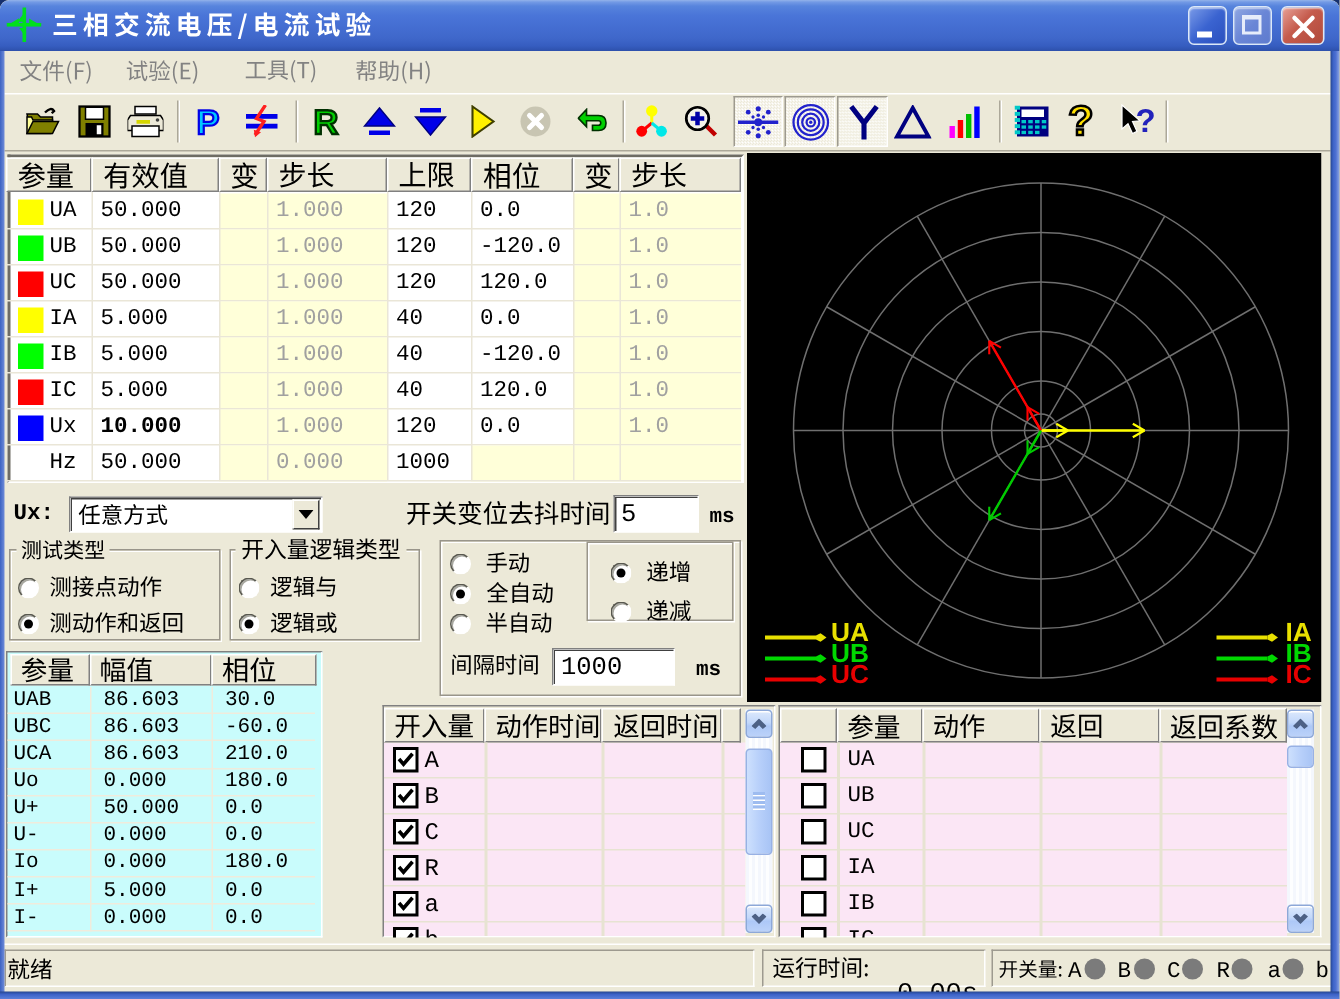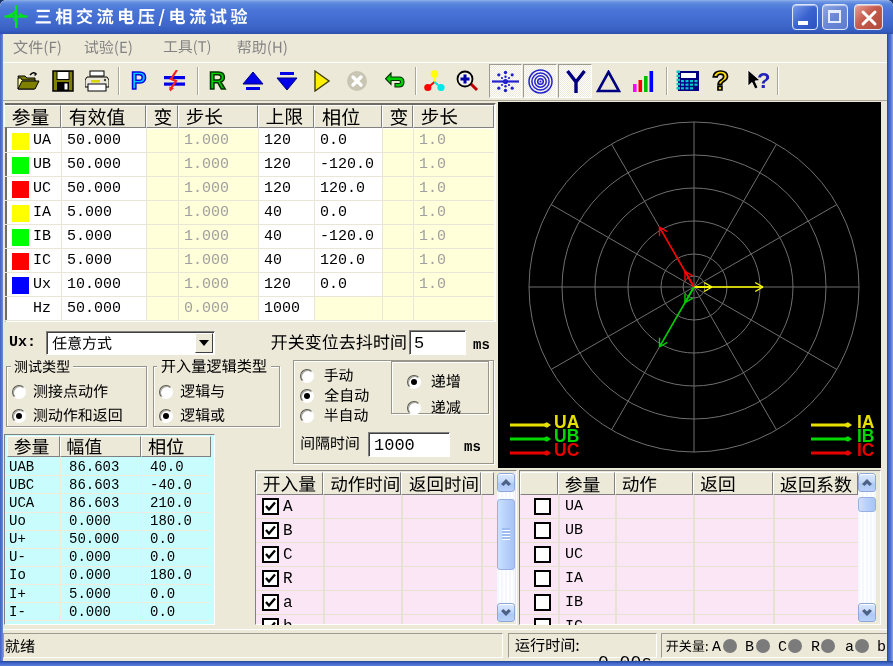--- a/index.html
+++ b/index.html
@@ -282,21 +282,21 @@
 <div style="position:absolute;left:264px;top:252.5px;white-space:pre;font-family:'Liberation Mono',monospace;font-size:15px;line-height:16px;">40</div>
 <div style="position:absolute;left:320px;top:252.5px;white-space:pre;font-family:'Liberation Mono',monospace;font-size:15px;line-height:16px;">120.0</div>
 <div style="position:absolute;left:419px;top:252.5px;white-space:pre;font-family:'Liberation Mono',monospace;font-size:15px;line-height:16px;color:#A0A0A0;">1.0</div>
 <div style="position:absolute;left:146px;top:272.5px;width:32px;height:24.0px;background:#FFFFD9"></div>
 <div style="position:absolute;left:178px;top:272.5px;width:80px;height:24.0px;background:#FFFFD9"></div>
 <div style="position:absolute;left:382px;top:272.5px;width:31px;height:24.0px;background:#FFFFD9"></div>
 <div style="position:absolute;left:413px;top:272.5px;width:81px;height:24.0px;background:#FFFFD9"></div>
 <div style="position:absolute;left:4px;top:295.5px;width:490px;height:1px;background:#EAE6D7"></div>
 <div style="position:absolute;left:12px;top:276.5px;width:17px;height:17px;background:#0000FF"></div>
 <div style="position:absolute;left:33px;top:276.5px;white-space:pre;font-family:'Liberation Mono',monospace;font-size:15px;line-height:16px;">Ux</div>
-<div style="position:absolute;left:67px;top:276.5px;white-space:pre;font-family:'Liberation Mono',monospace;font-size:15px;line-height:16px;">10.000</div>
+<div style="position:absolute;left:67px;top:276.5px;white-space:pre;font-family:'Liberation Mono',monospace;font-size:15px;line-height:16px;font-weight:bold;">10.000</div>
 <div style="position:absolute;left:184px;top:276.5px;white-space:pre;font-family:'Liberation Mono',monospace;font-size:15px;line-height:16px;color:#A0A0A0;">1.000</div>
 <div style="position:absolute;left:264px;top:276.5px;white-space:pre;font-family:'Liberation Mono',monospace;font-size:15px;line-height:16px;">120</div>
 <div style="position:absolute;left:320px;top:276.5px;white-space:pre;font-family:'Liberation Mono',monospace;font-size:15px;line-height:16px;">0.0</div>
 <div style="position:absolute;left:419px;top:276.5px;white-space:pre;font-family:'Liberation Mono',monospace;font-size:15px;line-height:16px;color:#A0A0A0;">1.0</div>
 <div style="position:absolute;left:146px;top:296.5px;width:32px;height:24.0px;background:#FFFFD9"></div>
 <div style="position:absolute;left:178px;top:296.5px;width:80px;height:24.0px;background:#FFFFD9"></div>
 <div style="position:absolute;left:382px;top:296.5px;width:31px;height:24.0px;background:#FFFFD9"></div>
 <div style="position:absolute;left:413px;top:296.5px;width:81px;height:24.0px;background:#FFFFD9"></div>
 <div style="position:absolute;left:314px;top:296.5px;width:68px;height:24.0px;background:#FFFFD9"></div>
 <div style="position:absolute;left:4px;top:319.5px;width:490px;height:1px;background:#EAE6D7"></div>
@@ -449,25 +449,25 @@
 <div style="position:absolute;left:60px;top:436px;width:81px;height:21px;background:#ECE9D8;border:1px solid;border-color:#fff #808080 #808080 #fff"></div>
 <svg style="position:absolute;left:66.5px;top:437.7px;overflow:visible;" width="35" height="18" viewBox="0.69 -15.12 35.06 17.56">
       <path d="M7.8 -14.2V-13H17.1V-14.2ZM9.9 -10.7H15V-8.6H9.9ZM8.7 -11.8V-7.6H16.2V-11.8ZM1.2 -11.7V-2.3H2.2V-10.5H3.5V1.4H4.7V-10.5H6.1V-3.8C6.1 -3.7 6.1 -3.6 6 -3.6C5.8 -3.6 5.5 -3.6 5 -3.6C5.2 -3.3 5.4 -2.8 5.4 -2.4C6 -2.4 6.4 -2.5 6.8 -2.7C7.1 -2.9 7.1 -3.3 7.1 -3.8V-11.7H4.7V-15.1H3.5V-11.7ZM9.1 -2.1H11.7V-0.3H9.1ZM15.6 -2.1V-0.3H12.8V-2.1ZM9.1 -3.2V-5.1H11.7V-3.2ZM15.6 -3.2H12.8V-5.1H15.6ZM7.9 -6.2V1.4H9.1V0.8H15.6V1.4H16.9V-6.2Z M28.8 -15.1C28.7 -14.6 28.6 -13.9 28.5 -13.3H23.9V-12.1H28.3C28.2 -11.5 28.1 -10.9 28 -10.4H24.9V-0.3H23.1V0.9H35.2V-0.3H33.6V-10.4H29.2C29.4 -10.9 29.5 -11.5 29.6 -12.1H34.7V-13.3H29.9L30.2 -15ZM26.1 -0.3V-1.7H32.4V-0.3ZM26.1 -6.8H32.4V-5.3H26.1ZM26.1 -7.8V-9.3H32.4V-7.8ZM26.1 -4.3H32.4V-2.7H26.1ZM22.8 -15.1C21.8 -12.4 20.2 -9.7 18.6 -7.9C18.8 -7.6 19.2 -6.9 19.3 -6.6C19.9 -7.2 20.4 -7.8 20.9 -8.5V1.4H22.1V-10.6C22.8 -11.9 23.5 -13.3 24 -14.7Z" fill="#000"></path>
     </svg>
 <div style="position:absolute;left:141px;top:436px;width:70px;height:21px;background:#ECE9D8;border:1px solid;border-color:#fff #808080 #808080 #fff"></div>
 <svg style="position:absolute;left:147.5px;top:437.7px;overflow:visible;" width="36" height="18" viewBox="0.02 -15.25 35.67 17.67">
       <path d="M9.8 -8.5H15.3V-5.4H9.8ZM9.8 -9.8V-12.8H15.3V-9.8ZM9.8 -4.2H15.3V-1H9.8ZM8.5 -14.1V1.3H9.8V0.2H15.3V1.3H16.7V-14.1ZM3.9 -15.1V-11.3H0.9V-10H3.7C3.1 -7.5 1.8 -4.6 0.5 -3.1C0.7 -2.8 1.1 -2.3 1.2 -1.9C2.2 -3.2 3.1 -5.2 3.9 -7.2V1.4H5.2V-6.8C5.8 -5.9 6.7 -4.8 7 -4.2L7.8 -5.3C7.4 -5.8 5.8 -7.7 5.2 -8.4V-10H7.7V-11.3H5.2V-15.1Z M24.6 -11.8V-10.5H34.5V-11.8ZM25.8 -9.2C26.4 -6.7 26.9 -3.3 27.1 -1.4L28.4 -1.8C28.2 -3.7 27.6 -6.9 27.1 -9.4ZM28.3 -14.9C28.6 -14 29 -12.8 29.1 -12L30.5 -12.4C30.3 -13.2 29.9 -14.3 29.5 -15.2ZM23.9 -0.6V0.7H35.2V-0.6H31.5C32.1 -3 32.9 -6.6 33.4 -9.3L31.9 -9.6C31.6 -6.9 30.9 -3 30.2 -0.6ZM23.1 -15C22.1 -12.3 20.4 -9.6 18.7 -7.9C18.9 -7.6 19.3 -6.9 19.5 -6.5C20.1 -7.2 20.7 -7.9 21.2 -8.7V1.4H22.6V-10.8C23.3 -12 23.9 -13.4 24.4 -14.7Z" fill="#000"></path>
     </svg>
 <div style="position:absolute;left:9px;top:459.5px;white-space:pre;font-family:'Liberation Mono',monospace;font-size:14px;line-height:15px;">UAB</div>
 <div style="position:absolute;left:69px;top:459.5px;white-space:pre;font-family:'Liberation Mono',monospace;font-size:14px;line-height:15px;">86.603</div>
-<div style="position:absolute;left:150px;top:459.5px;white-space:pre;font-family:'Liberation Mono',monospace;font-size:14px;line-height:15px;">40.0</div>
+<div style="position:absolute;left:150px;top:459.5px;white-space:pre;font-family:'Liberation Mono',monospace;font-size:14px;line-height:15px;">30.0</div>
 <div style="position:absolute;left:5px;top:475.1px;width:205px;height:1px;background:#F0EBDC"></div>
 <div style="position:absolute;left:9px;top:477.65px;white-space:pre;font-family:'Liberation Mono',monospace;font-size:14px;line-height:15px;">UBC</div>
 <div style="position:absolute;left:69px;top:477.65px;white-space:pre;font-family:'Liberation Mono',monospace;font-size:14px;line-height:15px;">86.603</div>
-<div style="position:absolute;left:150px;top:477.65px;white-space:pre;font-family:'Liberation Mono',monospace;font-size:14px;line-height:15px;">-40.0</div>
+<div style="position:absolute;left:150px;top:477.65px;white-space:pre;font-family:'Liberation Mono',monospace;font-size:14px;line-height:15px;">-60.0</div>
 <div style="position:absolute;left:5px;top:493.3px;width:205px;height:1px;background:#F0EBDC"></div>
 <div style="position:absolute;left:9px;top:495.8px;white-space:pre;font-family:'Liberation Mono',monospace;font-size:14px;line-height:15px;">UCA</div>
 <div style="position:absolute;left:69px;top:495.8px;white-space:pre;font-family:'Liberation Mono',monospace;font-size:14px;line-height:15px;">86.603</div>
 <div style="position:absolute;left:150px;top:495.8px;white-space:pre;font-family:'Liberation Mono',monospace;font-size:14px;line-height:15px;">210.0</div>
 <div style="position:absolute;left:5px;top:511.5px;width:205px;height:1px;background:#F0EBDC"></div>
 <div style="position:absolute;left:9px;top:513.95px;white-space:pre;font-family:'Liberation Mono',monospace;font-size:14px;line-height:15px;">Uo</div>
 <div style="position:absolute;left:69px;top:513.95px;white-space:pre;font-family:'Liberation Mono',monospace;font-size:14px;line-height:15px;">0.000</div>
 <div style="position:absolute;left:150px;top:513.95px;white-space:pre;font-family:'Liberation Mono',monospace;font-size:14px;line-height:15px;">180.0</div>
 <div style="position:absolute;left:5px;top:529.6px;width:205px;height:1px;background:#F0EBDC"></div>
 <div style="position:absolute;left:9px;top:532.1px;white-space:pre;font-family:'Liberation Mono',monospace;font-size:14px;line-height:15px;">U+</div>

